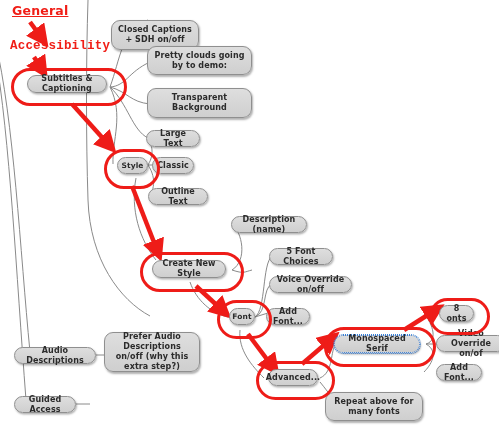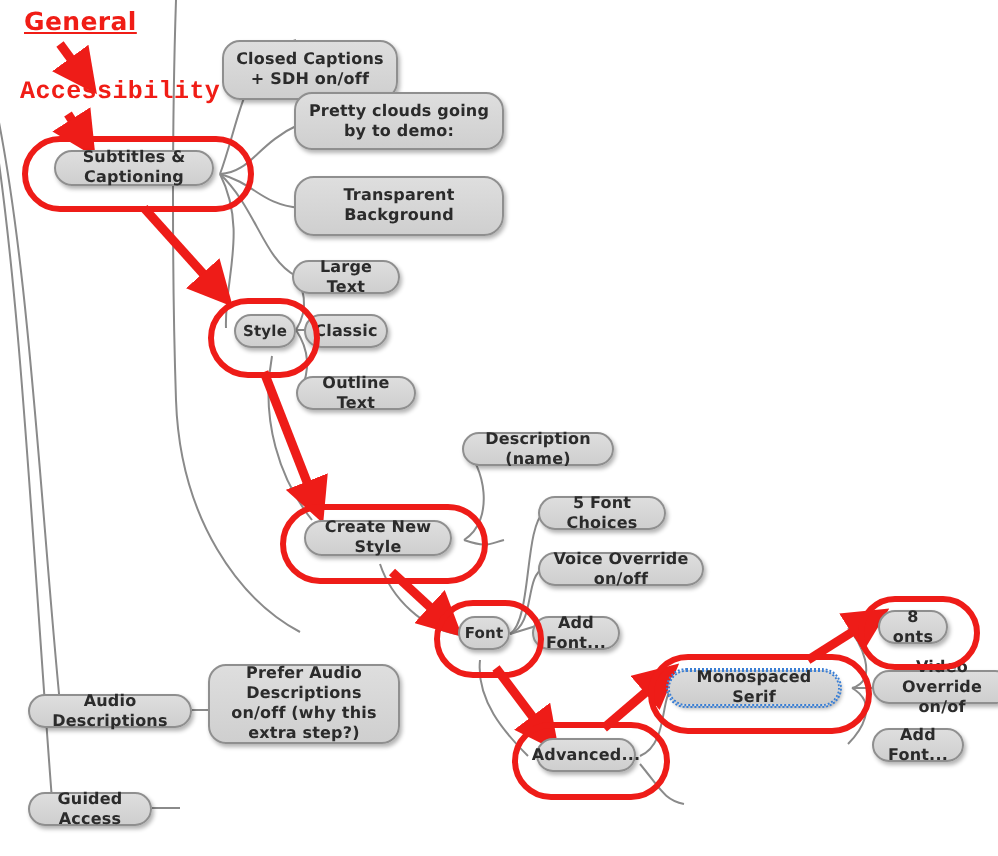--- a/index.html
+++ b/index.html
@@ -144,21 +144,21 @@
   <div class="anno" style="left:12px;top:3px;text-decoration:underline;">General</div>
   <div class="anno" style="left:10px;top:39px;font-family:Liberation Mono, monospace;">Accessibility</div>
 
   <div class="node" style="left:27px;top:75px;width:80px;height:18px;">Subtitles &amp; Captioning</div>
   <div class="ring" style="left:11px;top:68px;width:110px;height:32px;"></div>
 
   <div class="node" style="left:111px;top:20px;width:88px;height:30px;">Closed Captions + SDH on/off</div>
 
   <div class="node" style="left:147px;top:46px;width:105px;height:29px;">Pretty clouds going by to demo:</div>
 
-  <div class="node" style="left:147px;top:88px;width:105px;height:30px;border-radius:10px;">Transparent Background</div>
+  <div class="node" style="left:147px;top:88px;width:105px;height:30px;">Transparent Background</div>
 
   <div class="node" style="left:146px;top:130px;width:54px;height:17px;">Large Text</div>
 
   <div class="node" style="left:117px;top:157px;width:31px;height:17px;font-size:7.5px;">Style</div>
   <div class="ring" style="left:104px;top:149px;width:50px;height:34px;"></div>
 
   <div class="node" style="left:152px;top:157px;width:42px;height:17px;text-align:right;">Classic</div>
 
   <div class="node" style="left:148px;top:188px;width:60px;height:17px;">Outline Text</div>
 
@@ -182,20 +182,21 @@
   <div class="node sel-blue" style="left:334px;top:335px;width:86px;height:18px;">Monospaced Serif</div>
   <div class="ring" style="left:324px;top:327px;width:106px;height:34px;"></div>
 
   <div class="node" style="left:439px;top:305px;width:35px;height:17px;">8 onts</div>
   <div class="ring" style="left:429px;top:298px;width:55px;height:31px;"></div>
 
   <div class="node" style="left:436px;top:335px;width:70px;height:17px;">Video Override on/of</div>
 
   <div class="node" style="left:436px;top:364px;width:46px;height:17px;">Add Font...</div>
 
+  <div class="node" style="left:325px;top:392px;width:98px;height:29px;">Repeat above for many fonts</div>
 
   <div class="node" style="left:14px;top:347px;width:82px;height:17px;">Audio Descriptions</div>
 
   <div class="node" style="left:104px;top:332px;width:96px;height:40px;">Prefer Audio Descriptions on/off (why this extra step?)</div>
 
   <div class="node" style="left:14px;top:396px;width:62px;height:17px;">Guided Access</div>
 
 
 </div>
 

